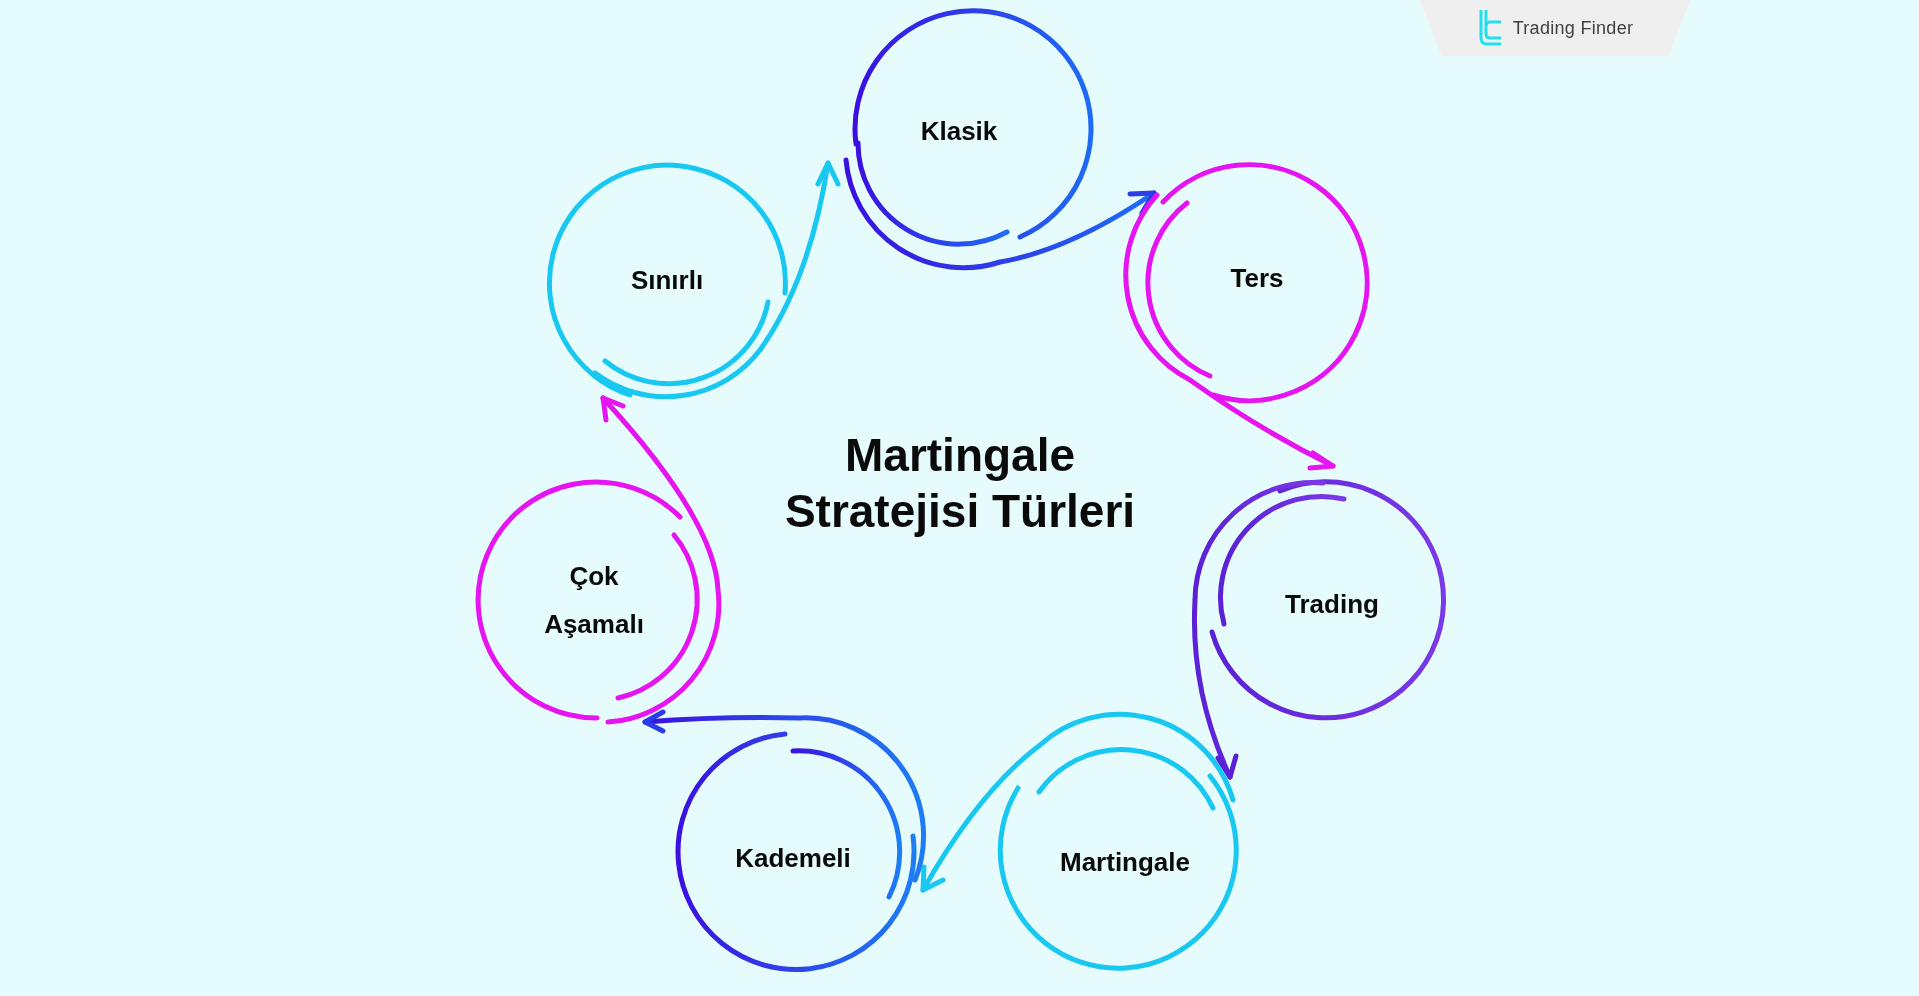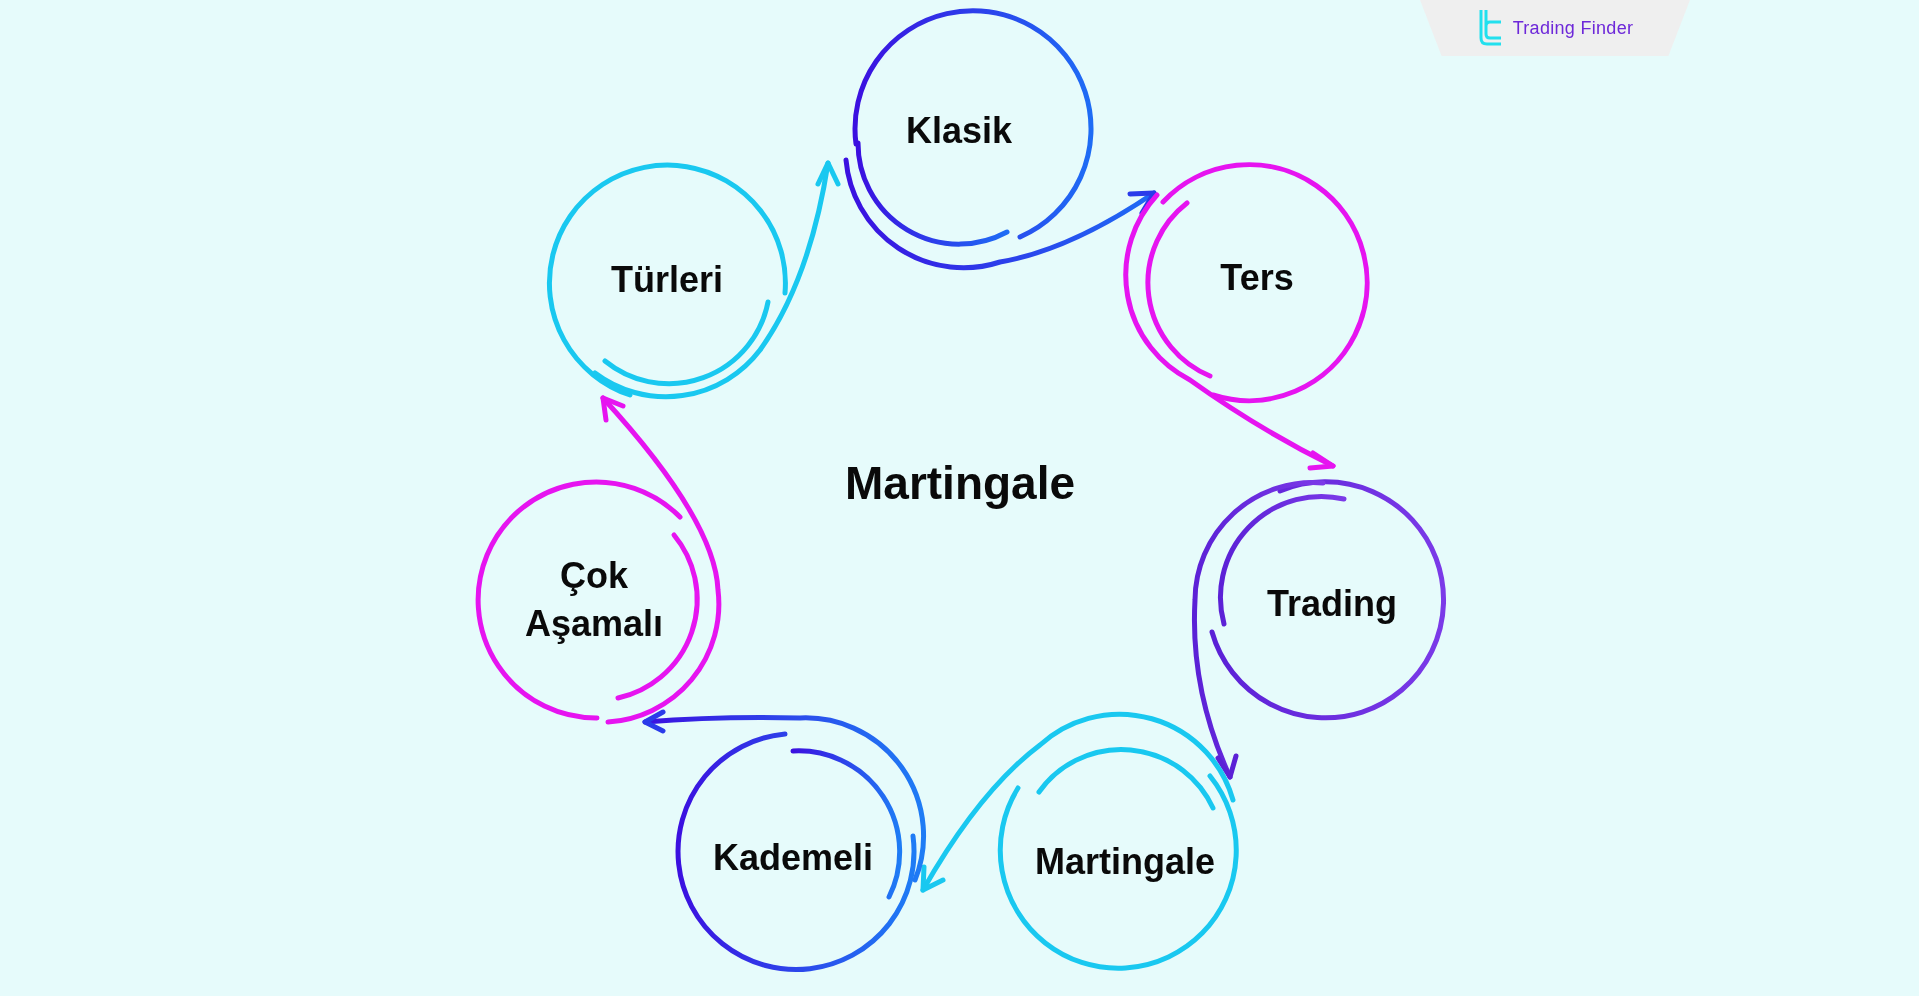--- a/index.html
+++ b/index.html
@@ -9,25 +9,25 @@
       font-family: "Liberation Sans", "DejaVu Sans", sans-serif;
       position: relative;
     }
     .logo-tab {
       position: absolute; left: 1420px; top: 0; width: 270px; height: 56px;
       background: #efefef;
       clip-path: polygon(0 0, 100% 0, 92% 100%, 8% 100%);
       display: flex; align-items: center; justify-content: center; gap: 8px;
     }
     .logo-mark { width: 28px; height: 40px; }
-    .logo-text { color: #6d28d9; font-size: 18px; letter-spacing: 0.3px; }
+    .logo-text { color: #404040; font-size: 18px; letter-spacing: 0.3px; }
     svg.diagram { position: absolute; left: 0; top: 0; }
     .node-label {
       position: absolute; transform: translate(-50%, -50%);
-      text-align: center; font-weight: bold; font-size: 36px; color: #0a0a0a;
+      text-align: center; font-weight: bold; font-size: 26px; color: #0a0a0a;
       line-height: 48px; white-space: nowrap;
     }
     .center-title {
       position: absolute; left: 960px; top: 483px; transform: translate(-50%, -50%);
       text-align: center; font-weight: bold; font-size: 46px; line-height: 56px; color: #0a0a0a;
       white-space: nowrap;
     }
   </style>
 </head>
 <body>
@@ -105,20 +105,21 @@
       <path d="M 785 293 A 118 118 0 1 0 630 395" stroke="#19c8f0"></path>
       <path d="M 768 302 A 101 101 0 0 1 605 361" stroke="#19c8f0"></path>
       <path d="M 595 373 A 118 118 0 0 0 760 350 Q 810 280 828 163" stroke="#19c8f0"></path>
       <path d="M 818 184 L 828 163 L 838 184" stroke="#19c8f0"></path>
     </g>
   </g>
 </svg>
 
 <div class="center-title">
   <div>Martingale</div>
+  <div>Stratejisi Türleri</div>
 </div>
 
 <div class="node-label" style="left:959px; top:131px;">
   <div>Klasik</div>
 </div>
 <div class="node-label" style="left:1257px; top:278px;">
   <div>Ters</div>
 </div>
 <div class="node-label" style="left:1332px; top:604px;">
   <div>Trading</div>
@@ -127,14 +128,14 @@
   <div>Martingale</div>
 </div>
 <div class="node-label" style="left:793px; top:858px;">
   <div>Kademeli</div>
 </div>
 <div class="node-label" style="left:594px; top:600px;">
   <div>Çok</div>
   <div>Aşamalı</div>
 </div>
 <div class="node-label" style="left:667px; top:280px;">
-  <div>Türleri</div>
+  <div>Sınırlı</div>
 </div>
 
 </body></html>

